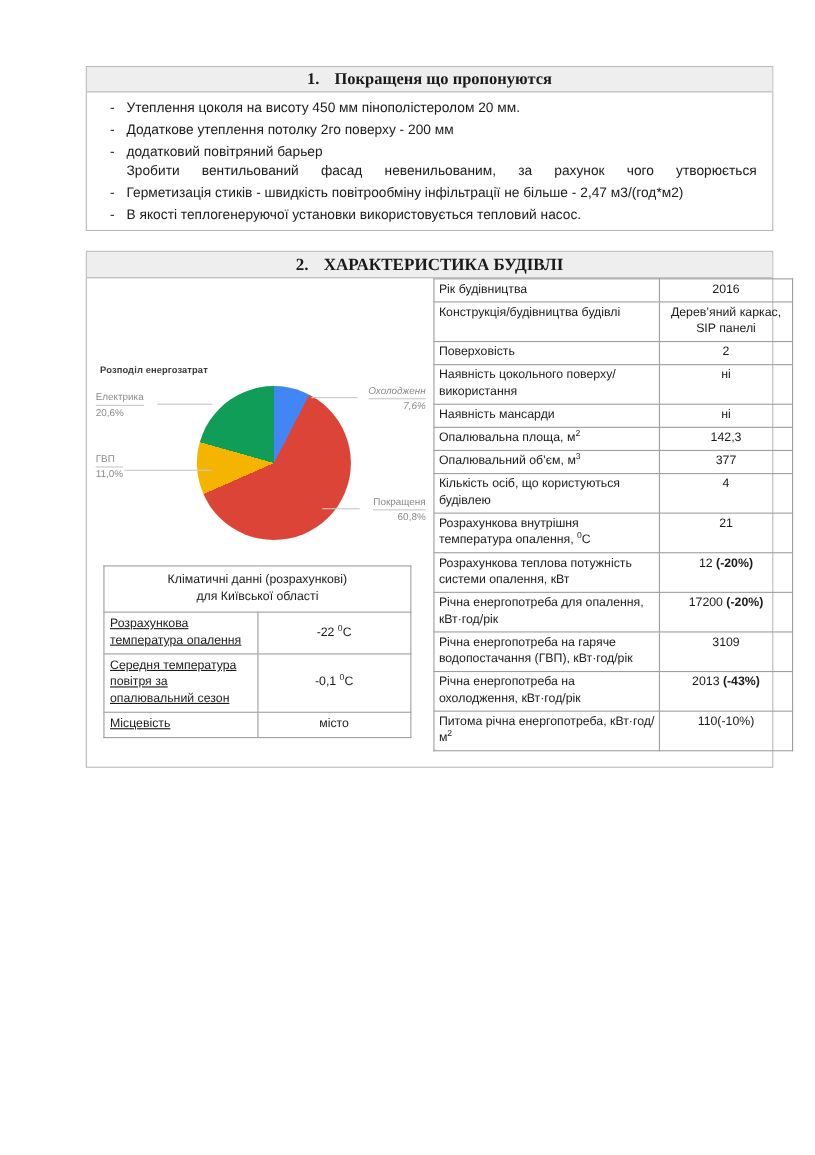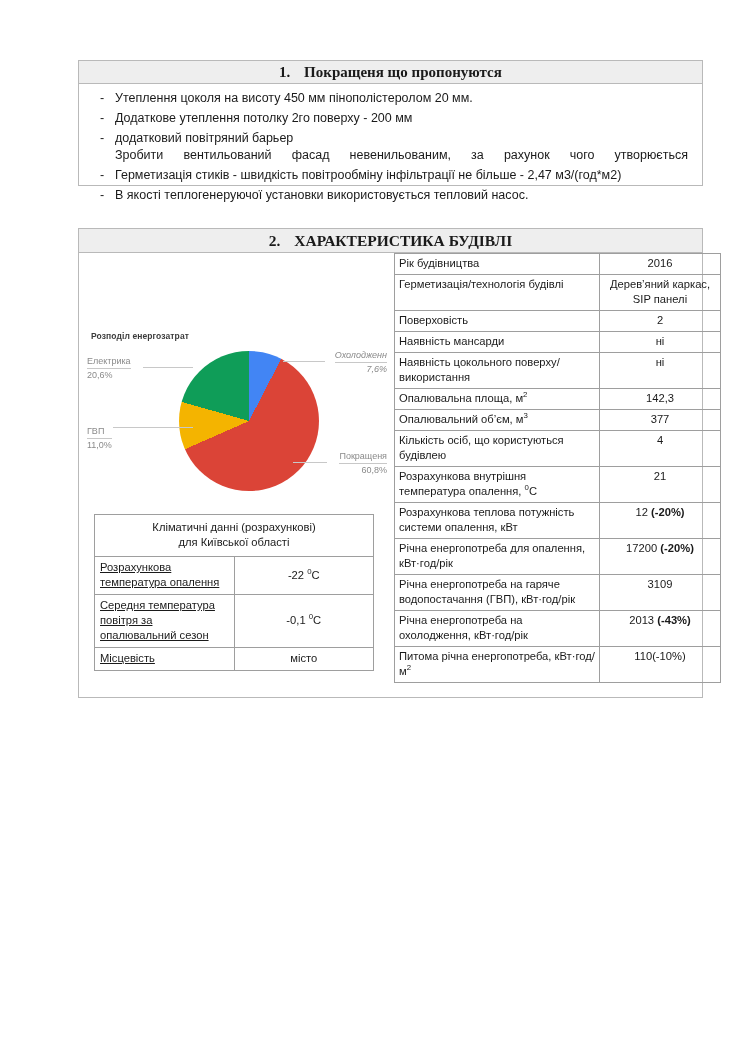--- a/index.html
+++ b/index.html
@@ -44,21 +44,21 @@
   .section-header .ttl {
     display: inline-block;
     margin-left: 10px;
   }
 
   
   #section-improvements {
     left: 78px;
     top: 60px;
     width: 625px;
-    height: 126px;
+    height: 150px;
   }
   #section-improvements .section-header {
     height: 23px;
     line-height: 22px;
     font-size: 15px;
   }
   .bullets {
     padding: 6px 14px 0 10px;
     box-sizing: border-box;
   }
@@ -266,21 +266,21 @@
         <div class="chart-title">Розподіл енергозатрат</div>
 
         <div class="pie" id="pie-graphic" style="background: conic-gradient(rgb(66, 133, 244) 0deg, rgb(66, 133, 244) 27.36deg, rgb(219, 68, 55) 27.36deg, rgb(219, 68, 55) 246.24deg, rgb(244, 180, 0) 246.24deg, rgb(244, 180, 0) 285.84deg, rgb(15, 157, 88) 285.84deg, rgb(15, 157, 88) 360deg);"></div>
 
         <div class="pie-label left" style="left:0px; top:24px;">
           <span class="nm">Електрика</span>
           <span class="pc">20,6%</span>
         </div>
         <div class="leader" style="left:56px; top:36px; width:50px;"></div>
 
-        <div class="pie-label left" style="left:0px; top:94px;">
+        <div class="pie-label left" style="left:0px; top:80px;">
           <span class="nm">ГВП</span>
           <span class="pc">11,0%</span>
         </div>
         <div class="leader" style="left:26px; top:96px; width:80px;"></div>
 
         <div class="pie-label right" style="right:0px; top:18px;font-style:italic;">
           <span class="nm">Охолодженн</span>
           <span class="pc">7,6%</span>
         </div>
         <div class="leader" style="left:196px; top:30px; width:42px;"></div>
@@ -315,36 +315,36 @@
         </tbody>
       </table>
 
       <table class="specs-table">
         <tbody id="specs-body">
             <tr>
               <td class="k">Рік будівництва</td>
               <td class="v">2016</td>
             </tr>
             <tr>
-              <td class="k">Герметизація/технологія будівлі</td>
+              <td class="k">Конструкція/будівництва будівлі</td>
               <td class="v">Дерев’яний каркас, SIP панелі</td>
             </tr>
             <tr>
               <td class="k">Поверховість</td>
               <td class="v">2</td>
             </tr>
             <tr>
+              <td class="k">Наявність цокольного поверху/використання</td>
+              <td class="v">ні</td>
+            </tr>
+            <tr>
               <td class="k">Наявність мансарди</td>
               <td class="v">ні</td>
             </tr>
             <tr>
-              <td class="k">Наявність цокольного поверху/використання</td>
-              <td class="v">ні</td>
-            </tr>
-            <tr>
               <td class="k">Опалювальна площа, м<sup>2</sup></td>
               <td class="v">142,3</td>
             </tr>
             <tr>
               <td class="k">Опалювальний об’єм, м<sup>3</sup></td>
               <td class="v">377</td>
             </tr>
             <tr>
               <td class="k">Кількість осіб, що користуються будівлею</td>
               <td class="v">4</td>

